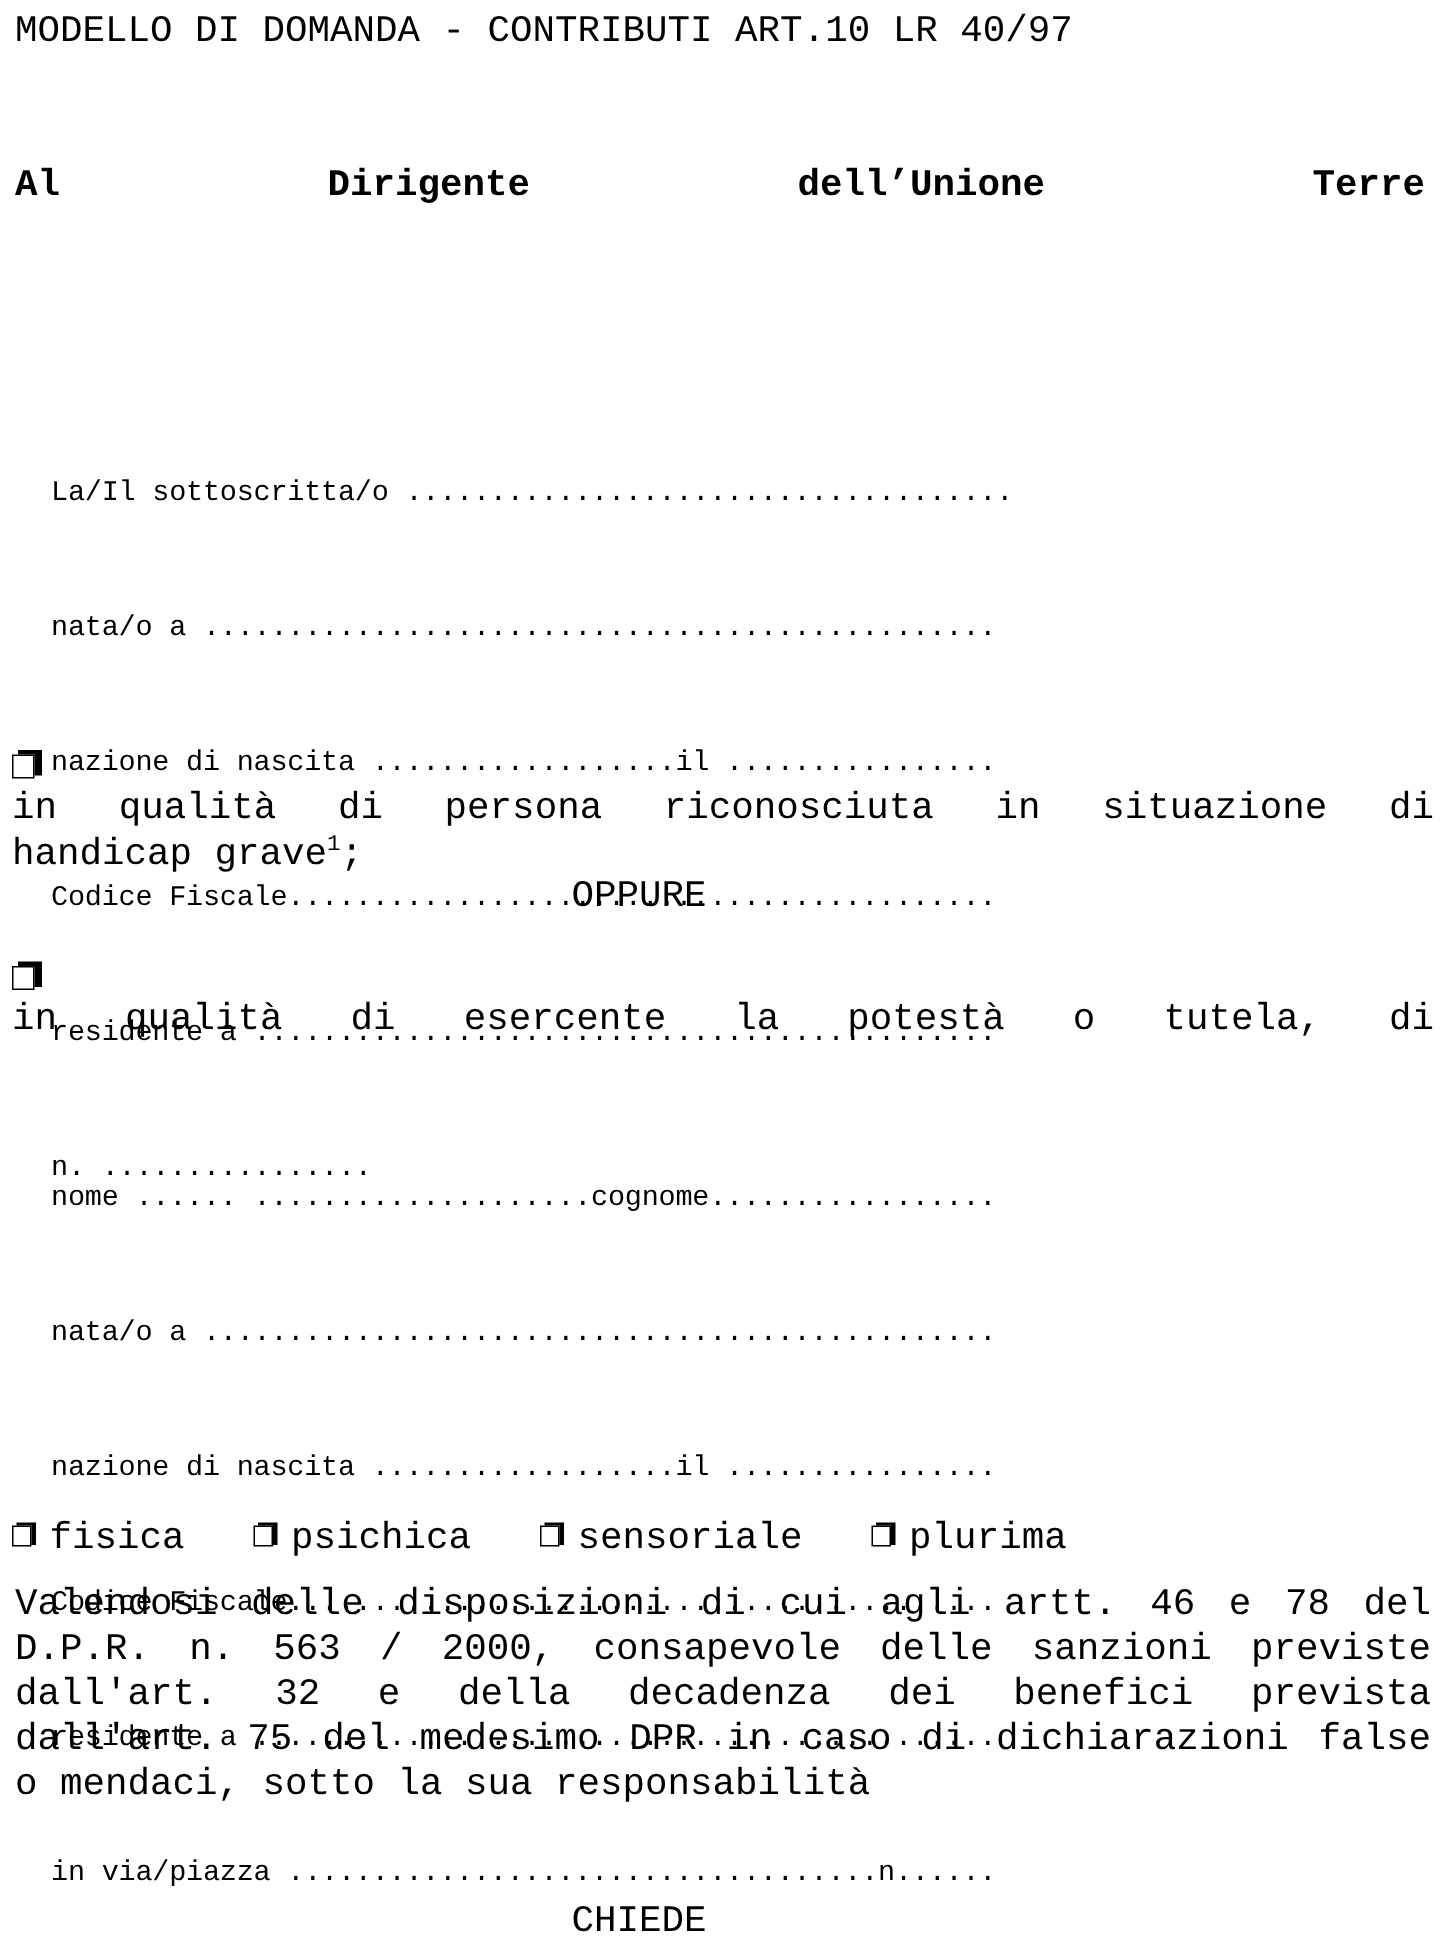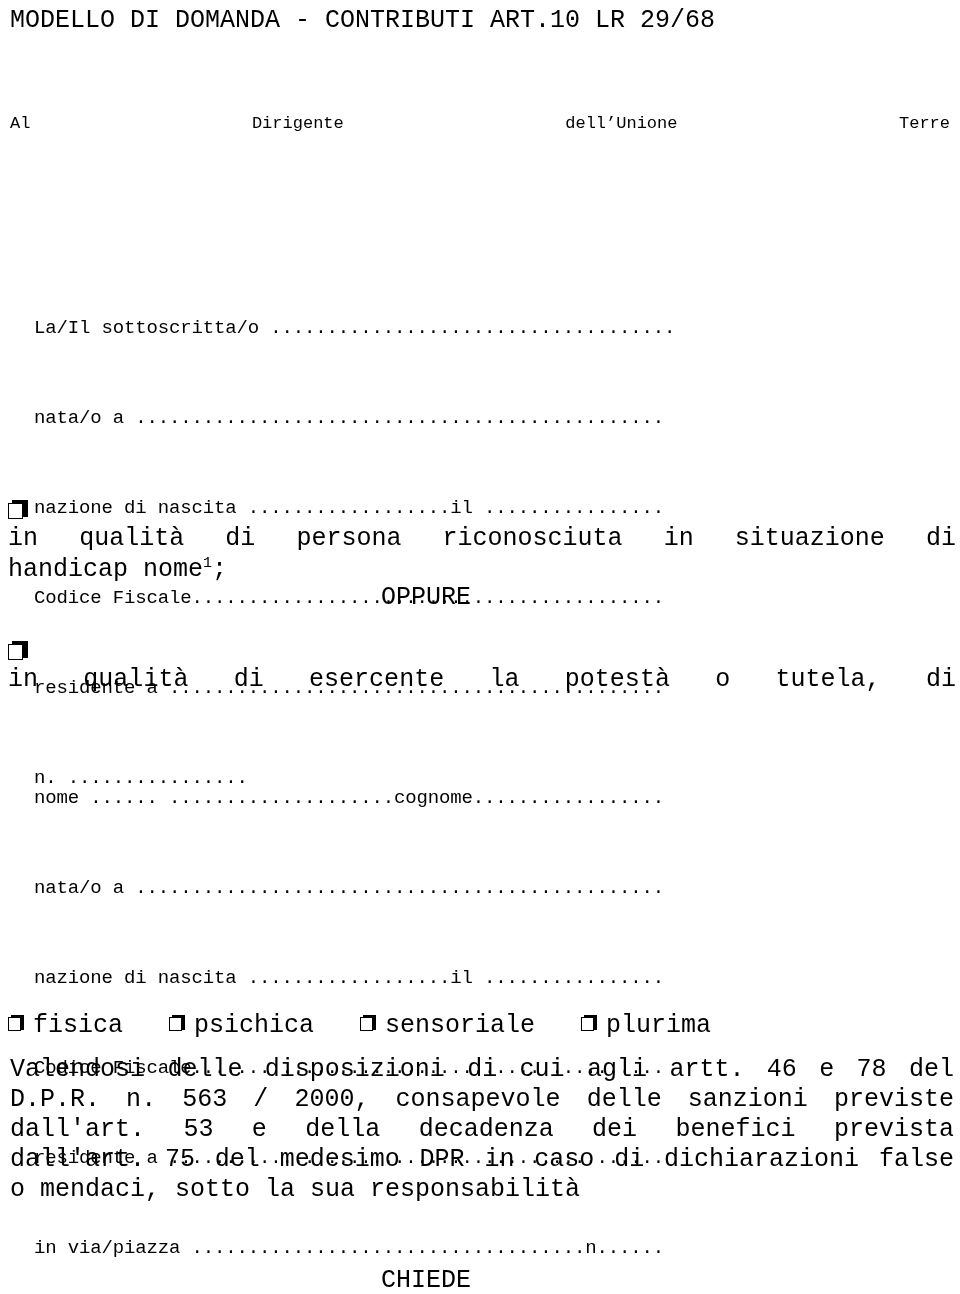--- a/index.html
+++ b/index.html
@@ -32,24 +32,25 @@
     line-height: 30px;
     letter-spacing: 0px;
     white-space: pre;
   }
 
   .addressee {
     position: absolute;
     left: 10px;
     top: 108px;
     width: 940px;
-    font-size: 17px;
+    font-size: 25px;
     line-height: 31px;
     text-align: justify;
     text-align-last: justify;
+    font-weight: bold;
   }
   .addressee .ln {
     display: block;
     text-align: justify;
     text-align-last: justify;
   }
   .addressee .ln.last {
     text-align: justify;
     text-align-last: justify;
   }
@@ -190,21 +191,21 @@
     font-size: 15px;
     vertical-align: super;
     line-height: 0;
   }
 </style>
 </head>
 <body>
 
 <div class="page">
 
-  <div class="doc-title">MODELLO DI DOMANDA - CONTRIBUTI ART.10 LR 29/68</div>
+  <div class="doc-title">MODELLO DI DOMANDA - CONTRIBUTI ART.10 LR 40/97</div>
 
   <div class="addressee">
     <span class="ln">Al Dirigente dell’Unione Terre</span>
   </div>
 
   <div class="fieldblock" style="top:253px;">
     <span class="ln">La/Il sottoscritta/o ....................................</span>
     <span class="ln">nata/o a ...............................................</span>
     <span class="ln">nazione di nascita ..................il ................</span>
     <span class="ln">Codice Fiscale..........................................</span>
@@ -214,21 +215,21 @@
 
   <div class="opt" style="top:492px;">
     <span class="cbwrap">
       <span class="cb">
         <span class="shadow"></span>
         <span class="box"></span>
       </span>
     </span>
     <span class="optbody">
       <span class="l1">in qualità di persona riconosciuta in situazione di</span>
-      <span class="l2"><span>handicap nome</span><sup class="fn">1</sup><span>;</span></span>
+      <span class="l2"><span>handicap grave</span><sup class="fn">1</sup><span>;</span></span>
     </span>
   </div>
 
   <div class="centered" style="top:583px;">OPPURE</div>
 
   <div class="opt" style="top:633px;">
     <span class="cbwrap">
       <span class="cb">
         <span class="shadow"></span>
         <span class="box"></span>
@@ -270,20 +271,20 @@
       <span class="cb sm">
         <span class="shadow"></span>
         <span class="box"></span>
       </span><span class="lbl">plurima</span>
     </span>
   </div>
 
   <div class="legal">
     <span class="ln">Valendosi delle disposizioni di cui agli artt. 46 e 78 del</span>
     <span class="ln">D.P.R. n. 563 / 2000, consapevole delle sanzioni previste</span>
-    <span class="ln">dall'art. 53 e della decadenza dei benefici prevista</span>
+    <span class="ln">dall'art. 32 e della decadenza dei benefici prevista</span>
     <span class="ln">dall'art. 75 del medesimo DPR in caso di dichiarazioni false</span>
     <span class="ln last">o mendaci, sotto la sua responsabilità</span>
   </div>
 
   <div class="centered" style="top:1266px;">CHIEDE</div>
 
 </div>
 
 </body></html>

